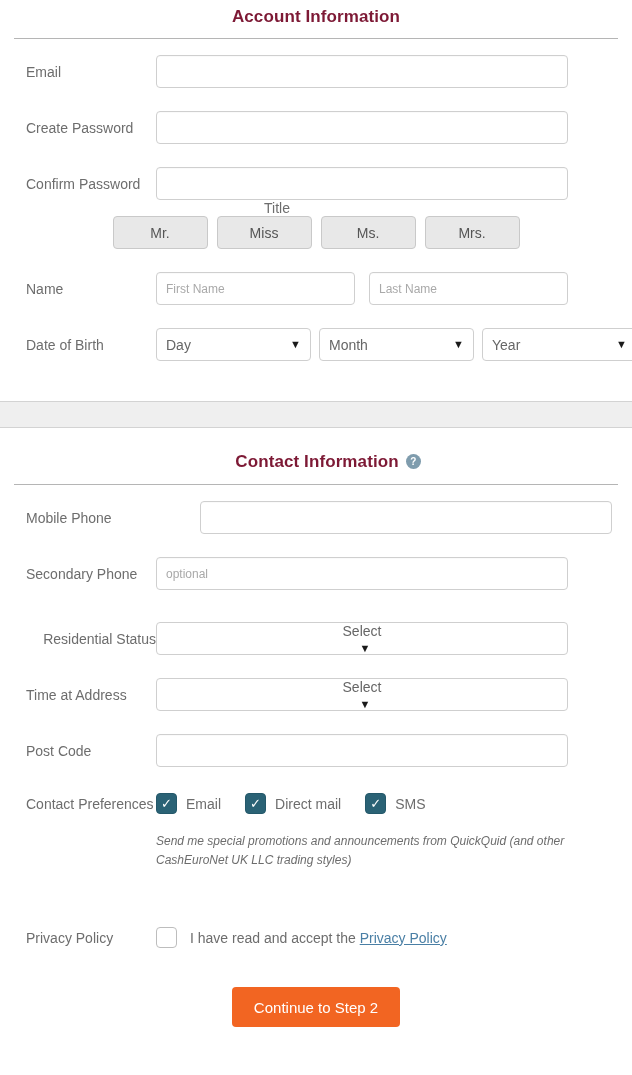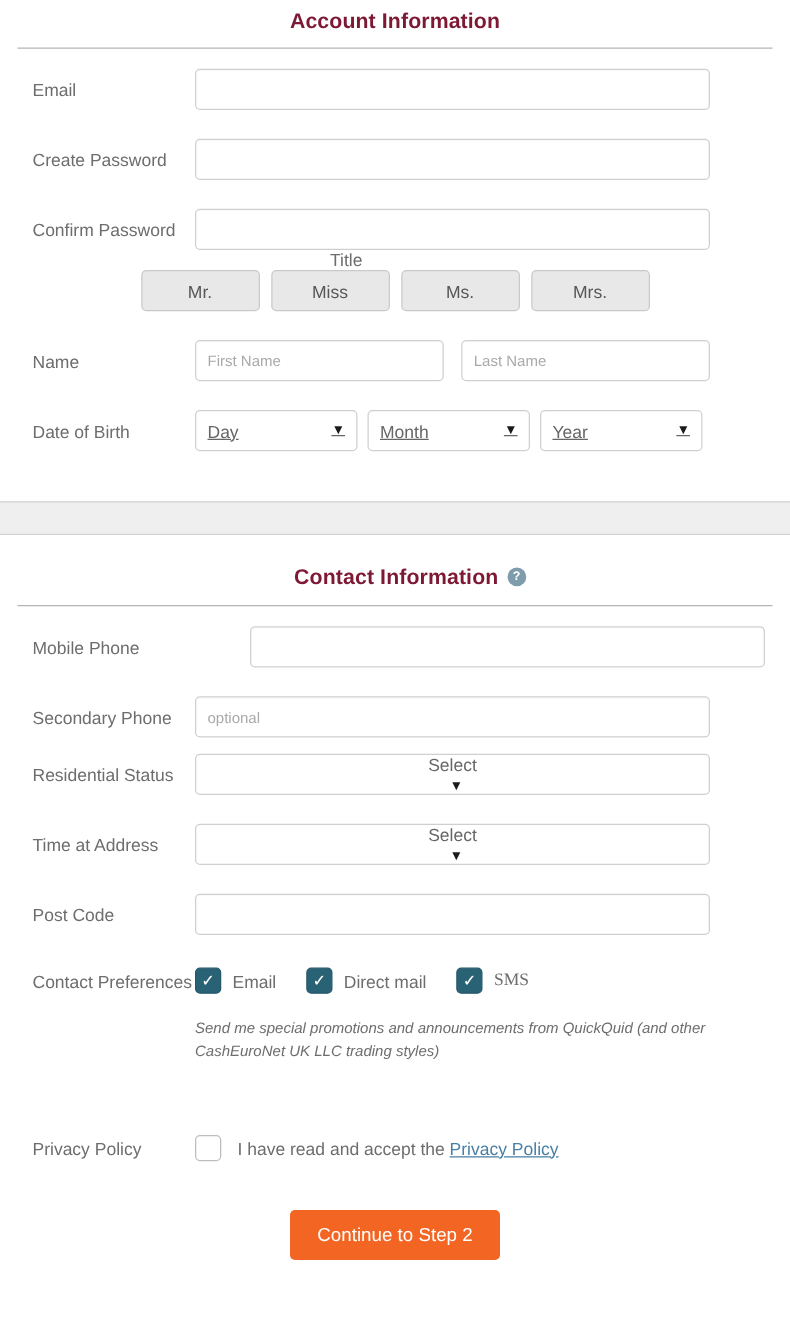--- a/index.html
+++ b/index.html
@@ -133,21 +133,21 @@
     color: #666666;
     cursor: pointer;
     user-select: none;
   }
   .sel .arrow {
     font-size: 11px;
     color: #1a1a1a;
     line-height: 1;
     margin-left: 6px;
   }
-  .sel.dob { width: 130px; margin-right: 8px; text-decoration: underline; }
+  .sel.dob { width: 155px; margin-right: 8px; }
   .sel.dob:last-child { margin-right: 0; }
   .sel.wide { width: 412px; flex-direction: column; }
 
   
   .cbx {
     box-sizing: border-box;
     width: 21px;
     height: 21px;
     border-radius: 4px;
     display: inline-flex;
@@ -171,21 +171,21 @@
     display: flex;
     align-items: center;
   }
   .pref-label {
     font-size: 14px;
     color: #6d6d6d;
     margin-left: 9px;
     margin-right: 24px;
     white-space: nowrap;
   }
-  .pref-label.last { margin-right: 0; font-family: Liberation Serif, serif; }
+  .pref-label.last { margin-right: 0; }
 
   .note {
     font-size: 12px;
     font-style: italic;
     color: #6d6d6d;
     line-height: 1.55;
     width: 410px;
   }
 
   .accept-text {
@@ -299,21 +299,21 @@
     </div>
   </div>
 
   <div class="row" style="margin-top:23px;">
     <div class="label">Secondary Phone</div>
     <div class="fields">
       <input class="txt wide" type="text" placeholder="optional" style="">
     </div>
   </div>
 
-  <div class="row" style="margin-top:13px;">
+  <div class="row" style="margin-top:32px;text-align:right;">
     <div class="label">Residential Status</div>
     <div class="fields">
       <div class="sel wide">
         <span>Select</span>
         <span class="arrow">▼</span>
       </div>
     </div>
   </div>
 
   <div class="row" style="margin-top:23px;">

